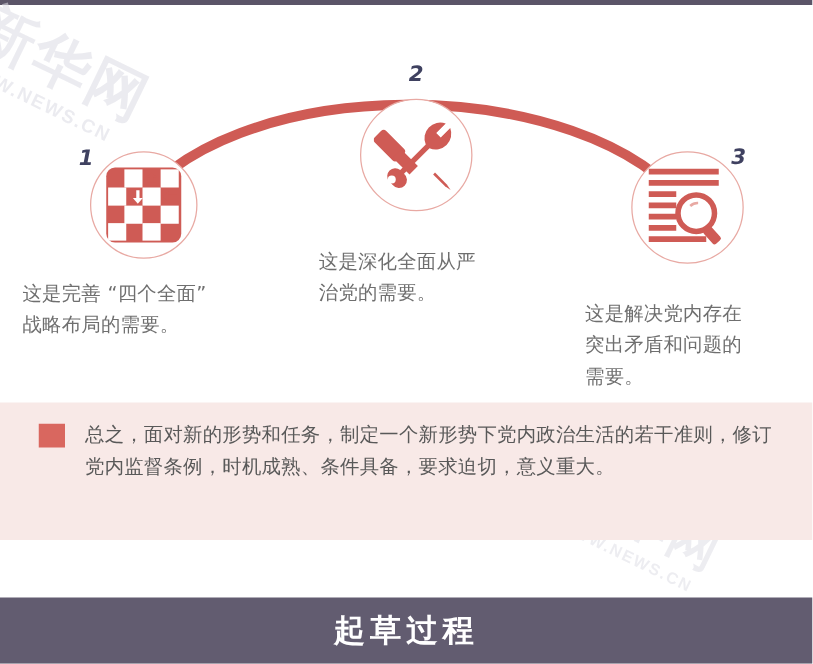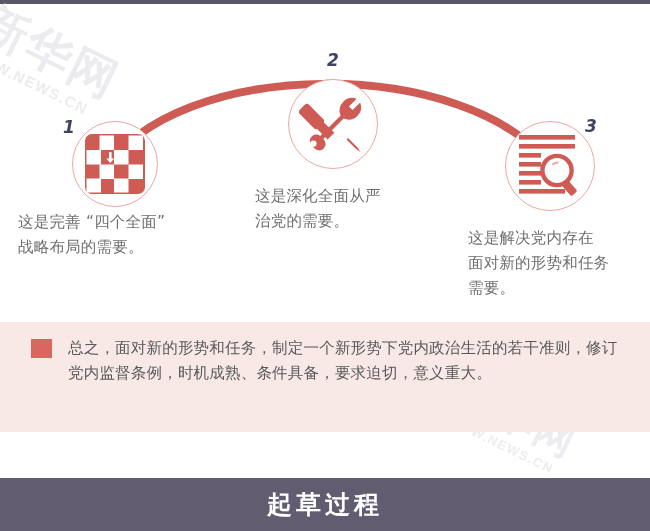--- a/index.html
+++ b/index.html
@@ -40,21 +40,21 @@
     position:absolute;font-style:italic;font-weight:700;
     color:#3f4160;font-size:17px;line-height:1;
     font-family:"DejaVu Sans","Liberation Sans",sans-serif;
   }
   .glyph{position:absolute;}
 
   
   .caption{
     position:absolute;color:#6f6f6f;font-size:15.5px;line-height:25px;
     font-family:"DejaVu Sans","Liberation Sans",sans-serif;
-    letter-spacing:.2px;white-space:pre-line;
+    letter-spacing:.2px;white-space:pre-line;margin-top:13px;
   }
 
   
   #band{position:absolute;left:0;top:322px;width:650px;height:110px;background:#f8e9e7;}
   #band-swatch{position:absolute;left:31px;top:339px;width:21px;height:19px;background:#d9675f;}
   #band-text{
     position:absolute;left:68px;top:336px;width:560px;
     color:#595959;font-size:15.5px;line-height:25px;
     font-family:"DejaVu Sans","Liberation Sans",sans-serif;
     letter-spacing:.2px;
@@ -159,21 +159,21 @@
         <rect x="1" y="38" width="22" height="4.6"></rect>
         <rect x="1" y="47" width="22" height="4.6"></rect>
         <rect x="1" y="56" width="46" height="4.6"></rect>
         <circle cx="39" cy="37.5" r="14.6" fill="none" stroke="#cf5b55" stroke-width="4.4"></circle>
         <circle cx="39" cy="37.5" r="11.5" fill="#fff"></circle>
         <path d="M33.5 31.0 a9.5 9.5 0 0 1 7.0 -2.6 l0 2.0 a7.6 7.6 0 0 0 -5.6 2.1 z" fill="#e8a9a3"></path>
         <rect x="47.5" y="48.0" width="8.2" height="14.5" rx="2" transform="rotate(-42 51.6 55.2)"></rect>
       </g>
     </svg>
     <div class="caption" style="left:468px;top:226px;width:175px;">这是解决党内存在
-面对新的形势和任务
+突出矛盾和问题的
 需要。</div>
   </div>
 
   <div id="band"></div>
   <div id="band-swatch"></div>
   <div id="footer">
     <div id="footer-title">起草过程</div>
   </div>
 
   <div id="band-text">总之，面对新的形势和任务，制定一个新形势下党内政治生活的若干准则，修订党内监督条例，时机成熟、条件具备，要求迫切，意义重大。</div>

